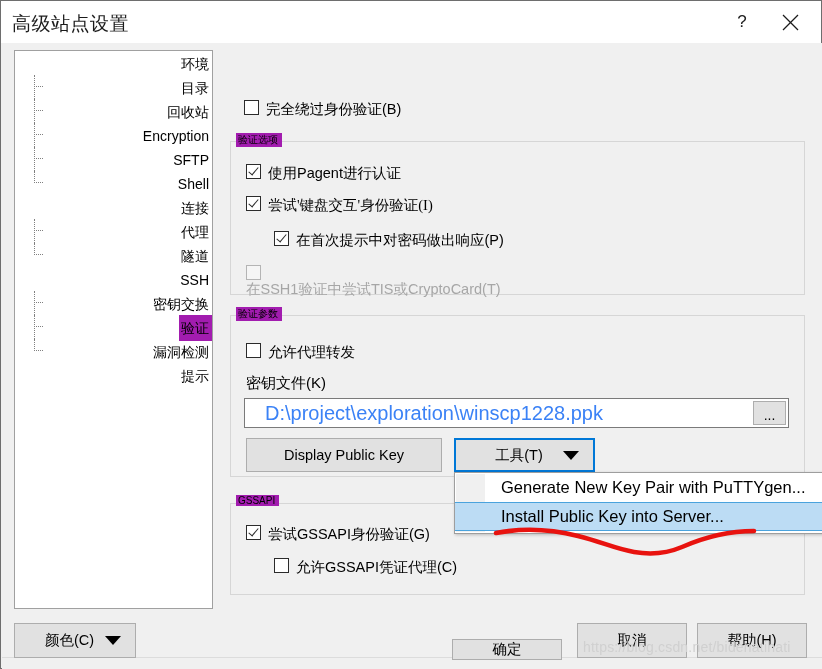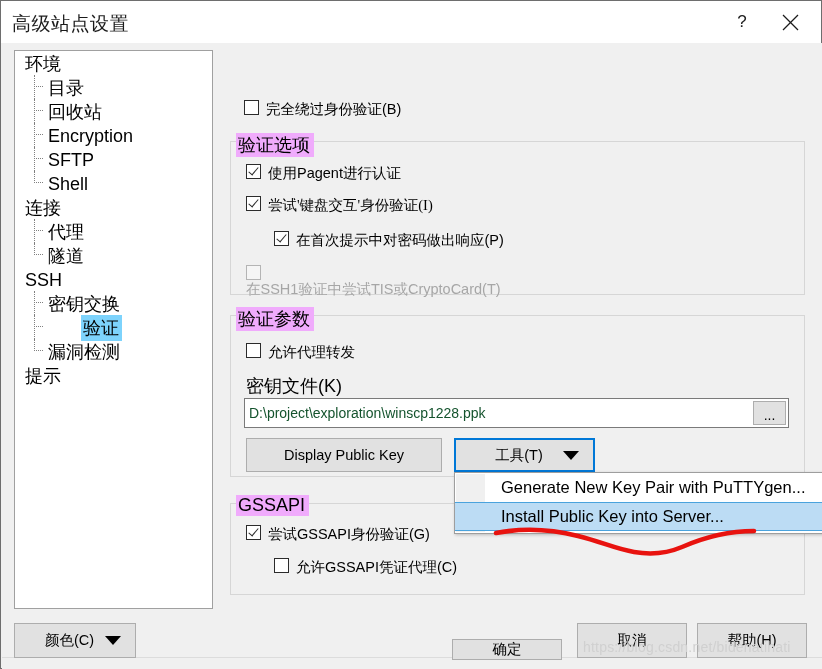--- a/index.html
+++ b/index.html
@@ -65,33 +65,34 @@
     width: 199px; height: 559px;
     background: #ffffff;
     border: 1px solid #a0a0a0;
     box-sizing: border-box;
     overflow: hidden;
   }
   .tree-item {
     position: relative;
     height: 24px;
     line-height: 24px;
-    font-size: 18px;
+    font-size: 14px;
     white-space: nowrap;
     color: #000;
     padding-left: 8px;
     box-sizing: border-box;
+    text-align: right;
   }
   .tree-item.child { padding-left: 31px; }
   .tree-item .lbl {
     display: inline-block;
     padding: 1px 3px 1px 2px;
   }
   .tree-item.selected .lbl {
-    background: #7dd3fc;
+    background: #a21caf;
     margin-left: 35px;
   }
   .tree-item .dotline {
     position: absolute;
     left: 19px; top: 11px;
     width: 9px; height: 1px;
     border-top: 1px dotted #808080;
   }
   .tree-item .dotvert {
     position: absolute;
@@ -108,23 +109,23 @@
     width: 578px; height: 620px;
   }
   .groupbox {
     position: absolute;
     border: 1px solid #d6d6d6;
     box-sizing: border-box;
   }
   .groupbox > .gb-title {
     position: absolute;
     left: 5px; top: -9px;
-    background: #f0abfc;
+    background: #a21caf;
     padding: 0 4px 0 2px;
-    font-size: 18px;
+    font-size: 10px;
     color: #000;
     white-space: nowrap;
   }
   
   .cbrow {
     position: absolute;
     display: flex;
     align-items: flex-start;
     white-space: nowrap;
   }
@@ -146,35 +147,35 @@
     border-width: 0 1.6px 1.6px 0;
     transform: rotate(40deg);
   }
   .cbrow.disabled .cbox { border-color: #b4b4b4; background:#f5f5f5;}
   .cbrow.disabled .cb-label { color: #a6a6a6; }
   .cb-label { font-size: 14.5px; color: #000; }
 
   
   .field-label {
     position: absolute;
-    font-size: 18px;
+    font-size: 15px;
     white-space: nowrap;
   }
   .textfield {
     position: absolute;
     background: #ffffff;
     border: 1px solid #7a7a7a;
     box-sizing: border-box;
     display: flex;
     align-items: center;
   }
   .textfield .val {
-    padding-left: 4px;
-    font-size: 14px;
-    color: #14532d;
+    padding-left: 20px;
+    font-size: 20px;
+    color: #3b82f6;
     white-space: nowrap;
     flex: 1;
     overflow: hidden;
   }
   .browse-btn {
     width: 33px;
     align-self: stretch;
     margin: 2px 2px 2px 0;
     background: #e1e1e1;
     border: 1px solid #adadad;

